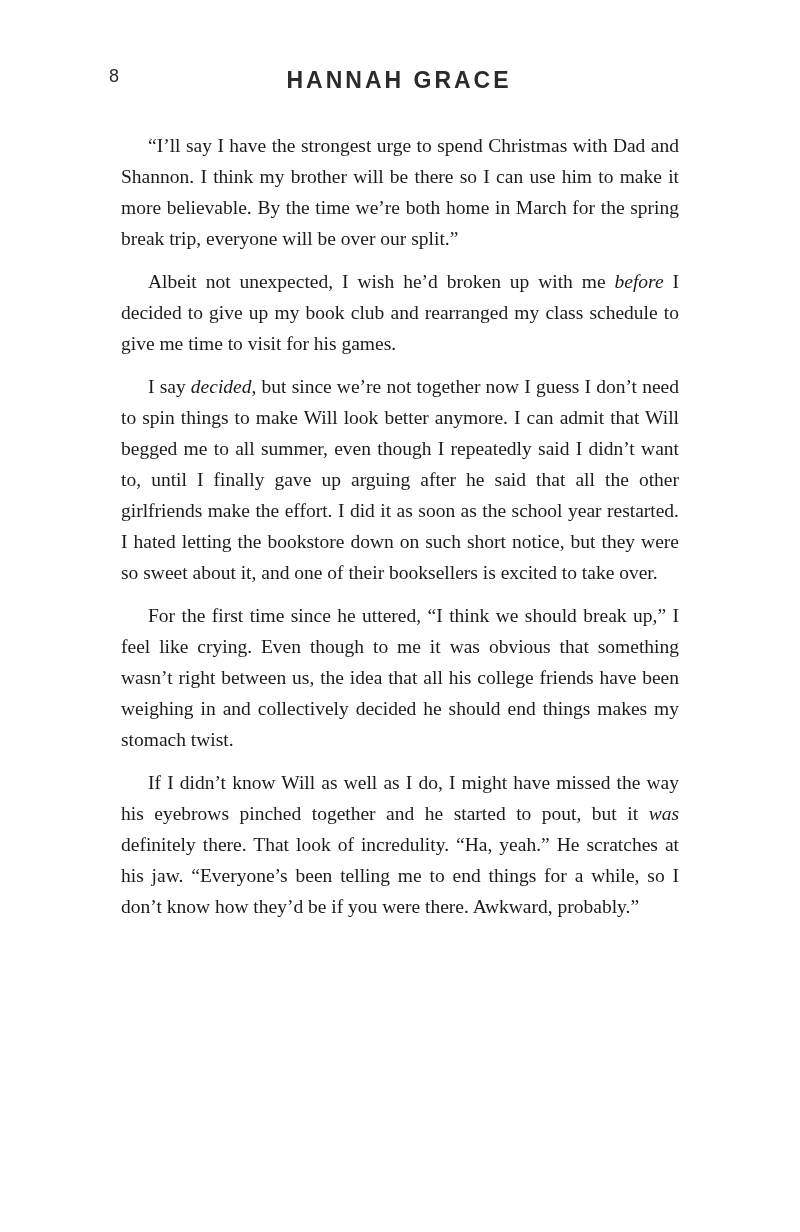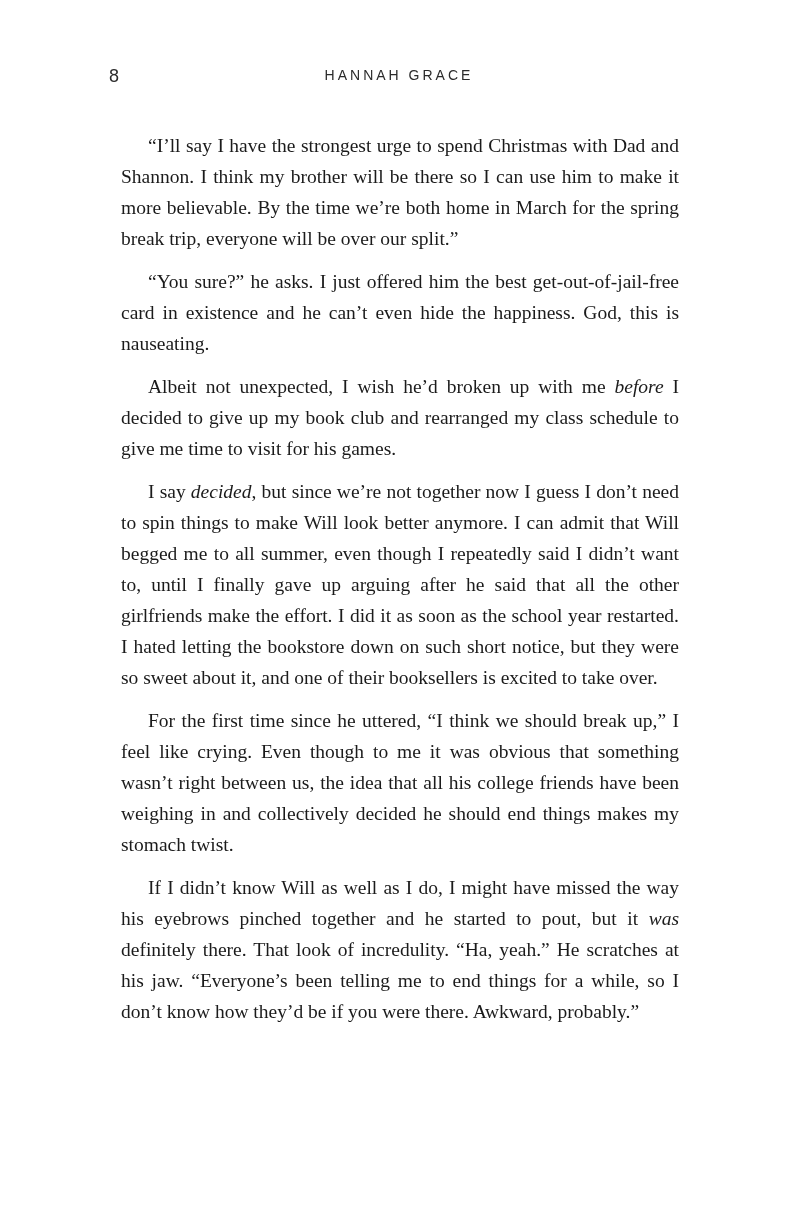--- a/index.html
+++ b/index.html
@@ -29,23 +29,23 @@
     top: 0;
     font-size: 18px;
     letter-spacing: 0.5px;
   }
   .running-title {
     position: absolute;
     left: 0;
     right: 0;
     top: 1px;
     text-align: center;
-    font-size: 14px;
+    font-size: 23px;
     letter-spacing: 3px;
-    font-weight: 400;
+    font-weight: 700;
   }
 
   .page-body {
     position: absolute;
     top: 118px;
     left: 109px;
     width: 582px;
     font-family: "Liberation Serif", "DejaVu Serif", serif;
     font-size: 19.5px;
     line-height: 31px;
@@ -66,19 +66,18 @@
 
 <div class="book-page">
   <div class="page-header">
     <span class="page-number">8</span>
     <span class="running-title">HANNAH GRACE</span>
   </div>
 
   <div class="page-body">
 
   <p class="para">“I’ll say I have the strongest urge to spend Christmas with Dad and Shannon. I think my brother will be there so I can use him to make it more believable. By the time we’re both home in March for the spring break trip, everyone will be over our split.”</p>
-      <p class="para">“You sure?” he asks. I just offered him the best get-out-of-jail-free card in existence and he can’t even hide the happiness. God, this is nauseating.</p>
       <p class="para">Albeit not unexpected, I wish he’d broken up with me <em>before</em> I decided to give up my book club and rearranged my class schedule to give me time to visit for his games.</p>
       <p class="para">I say <em>decided</em>, but since we’re not together now I guess I don’t need to spin things to make Will look better anymore. I can admit that Will begged me to all summer, even though I repeatedly said I didn’t want to, until I finally gave up arguing after he said that all the other girlfriends make the effort. I did it as soon as the school year restarted. I hated letting the bookstore down on such short notice, but they were so sweet about it, and one of their booksellers is excited to take over.</p>
       <p class="para">For the first time since he uttered, “I think we should break up,” I feel like crying. Even though to me it was obvious that something wasn’t right between us, the idea that all his college friends have been weighing in and collectively decided he should end things makes my stomach twist.</p>
       <p class="para">If I didn’t know Will as well as I do, I might have missed the way his eyebrows pinched together and he started to pout, but it <em>was</em> definitely there. That look of incredulity. “Ha, yeah.” He scratches at his jaw. “Everyone’s been telling me to end things for a while, so I don’t know how they’d be if you were there. Awkward, probably.”</p>
     </div>
 </div>
 
 </body></html>

